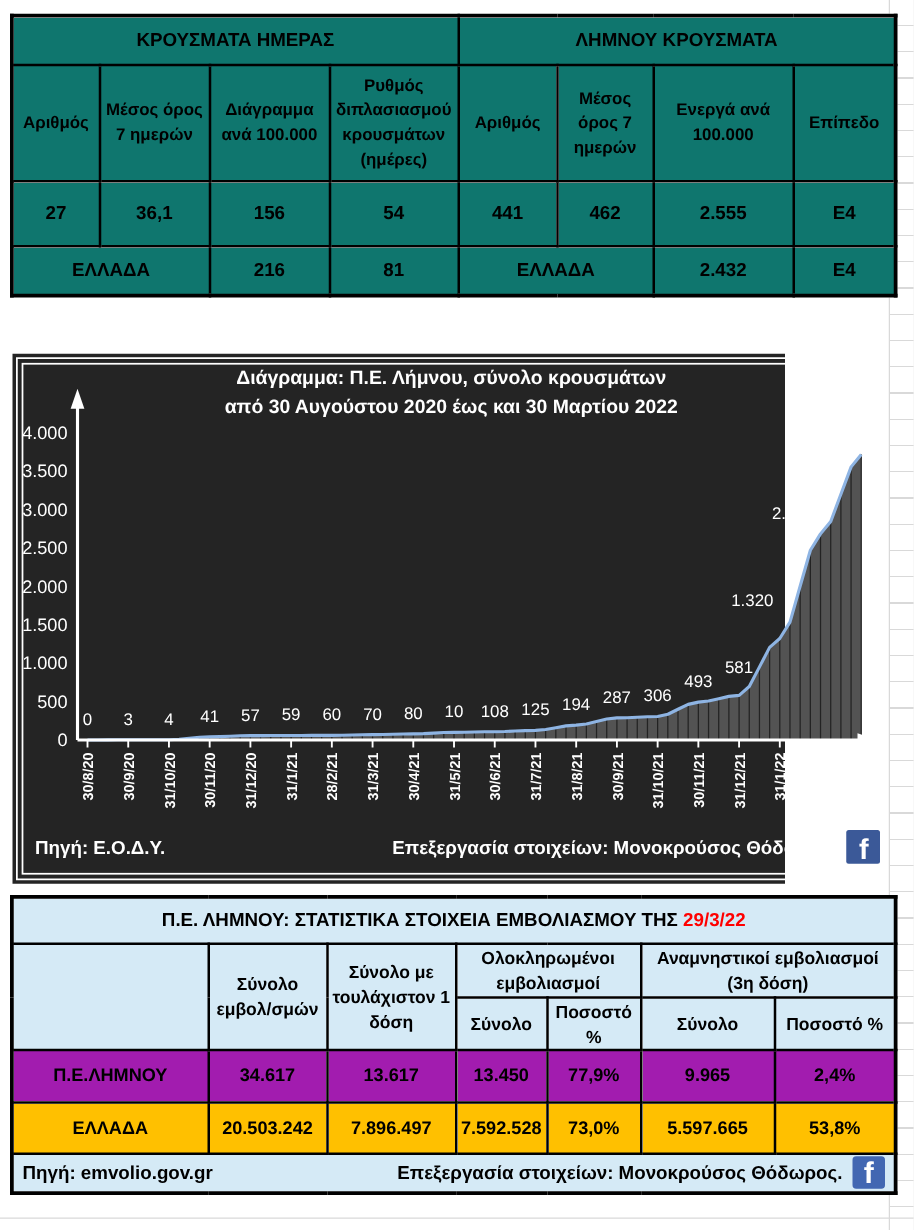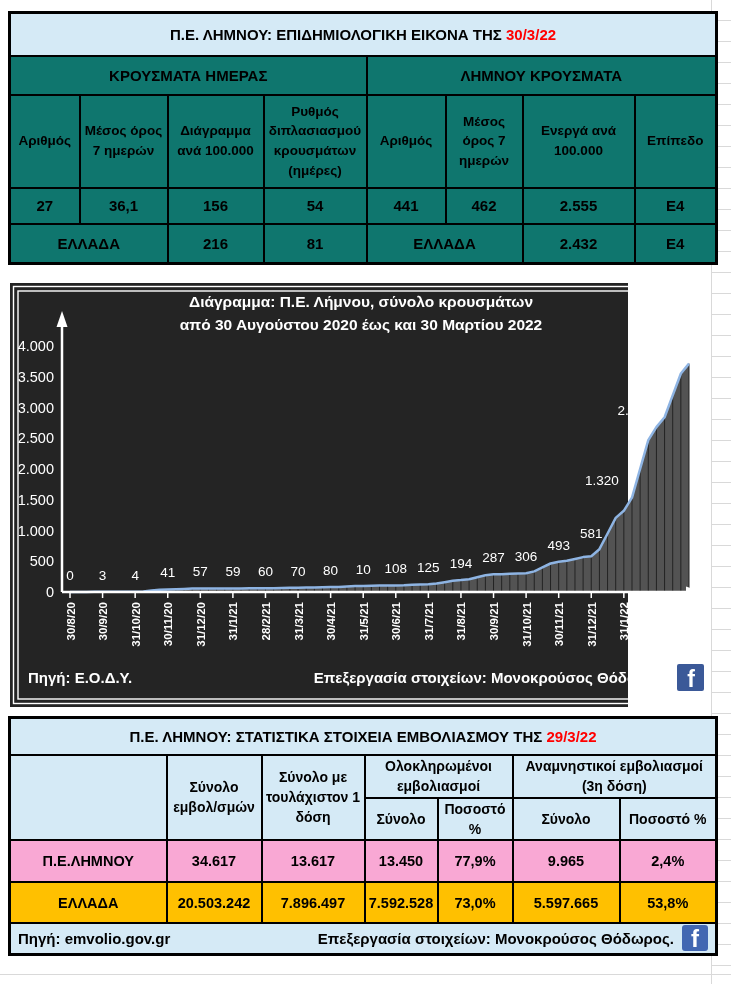--- a/index.html
+++ b/index.html
@@ -20,21 +20,21 @@
     border-collapse:collapse;table-layout:fixed;position:absolute;z-index:1;
     font-weight:bold;text-align:center;background:#fff;
   }
   td{border:2px solid #000;padding:0 2px;vertical-align:middle;overflow:hidden;}
   .epi{left:8px;top:11px;width:707px;border:3px solid #000;}
   .vacc{left:8px;top:716px;width:707px;border:3px solid #000000;}
   .title-cell{background:#D5EAF6;font-size:15px;}
   .red{color:#FF0000;}
   .orange{background:#0f766e;}
   .gold{background:#FFC000;}
-  .green{background:#f9a8d4;}
+  .green{background:#a21caf;}
   .lblue{background:#D5EAF6;}
   .grp-cell{font-size:15px;}
   .hdr-cell{font-size:13.5px;line-height:1.45;}
   .data-cell{font-size:15px;}
   .vhdr-cell{font-size:14px;line-height:1.45;}
   .vdata-cell{font-size:14.5px;}
   .vacc-footer{padding:0 7px;}
   .footer-flex{display:flex;align-items:center;justify-content:space-between;font-size:15px;}
   .fb-badge{
     width:26px;height:26px;background:#4267B2;color:#fff;border-radius:3px;
@@ -59,38 +59,35 @@
     <col style="width:70px">
       <col style="width:88px">
       <col style="width:96px">
       <col style="width:103px">
     <col style="width:79px">
       <col style="width:77px">
       <col style="width:112px">
       <col style="width:82px">
   </colgroup>
   <tbody>
-      <tr style="height:43px">
-    <td colspan="8" class="title-cell"><span>Π.Ε. ΛΗΜΝΟΥ: ΕΠΙΔΗΜΙΟΛΟΓΙΚΗ ΕΙΚΟΝΑ ΤΗΣ </span><span class="red">30/3/22</span></td>
-  </tr>
   <tr style="height:39px">
     <td colspan="4" class="orange grp-cell">ΚΡΟΥΣΜΑΤΑ ΗΜΕΡΑΣ</td>
     <td colspan="4" class="orange grp-cell">ΛΗΜΝΟΥ ΚΡΟΥΣΜΑΤΑ</td>
   </tr>
   <tr style="height:93px">
     <td class="orange hdr-cell">Αριθμός</td>
     <td class="orange hdr-cell">Μέσος όρος 7 ημερών</td>
     <td class="orange hdr-cell">Διάγραμμα ανά 100.000</td>
     <td class="orange hdr-cell">Ρυθμός διπλασιασμού κρουσμάτων (ημέρες)</td>
     <td class="orange hdr-cell">Αριθμός</td>
     <td class="orange hdr-cell">Μέσος όρος 7 ημερών</td>
     <td class="orange hdr-cell">Ενεργά ανά 100.000</td>
     <td class="orange hdr-cell">Επίπεδο</td>
   </tr>
-  <tr style="height:36px">
+  <tr style="height:52px">
     <td class="orange data-cell">27</td>
     <td class="orange data-cell">36,1</td>
     <td class="orange data-cell">156</td>
     <td class="orange data-cell">54</td>
     <td class="orange data-cell">441</td>
     <td class="orange data-cell">462</td>
     <td class="orange data-cell">2.555</td>
     <td class="orange data-cell">Ε4</td>
   </tr>
   <tr style="height:40px">

